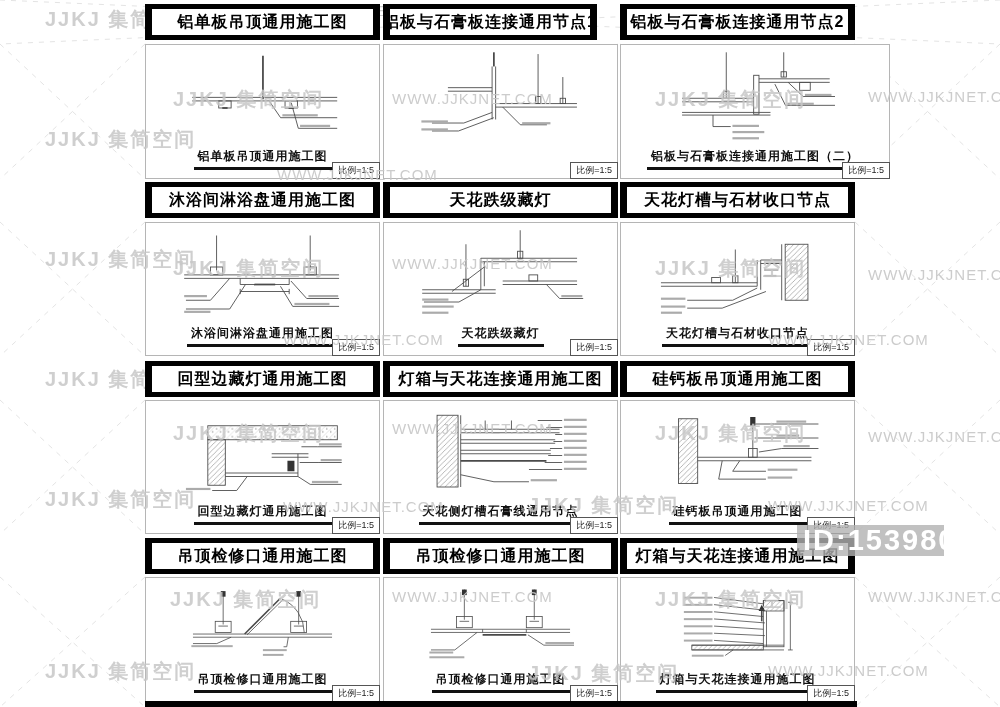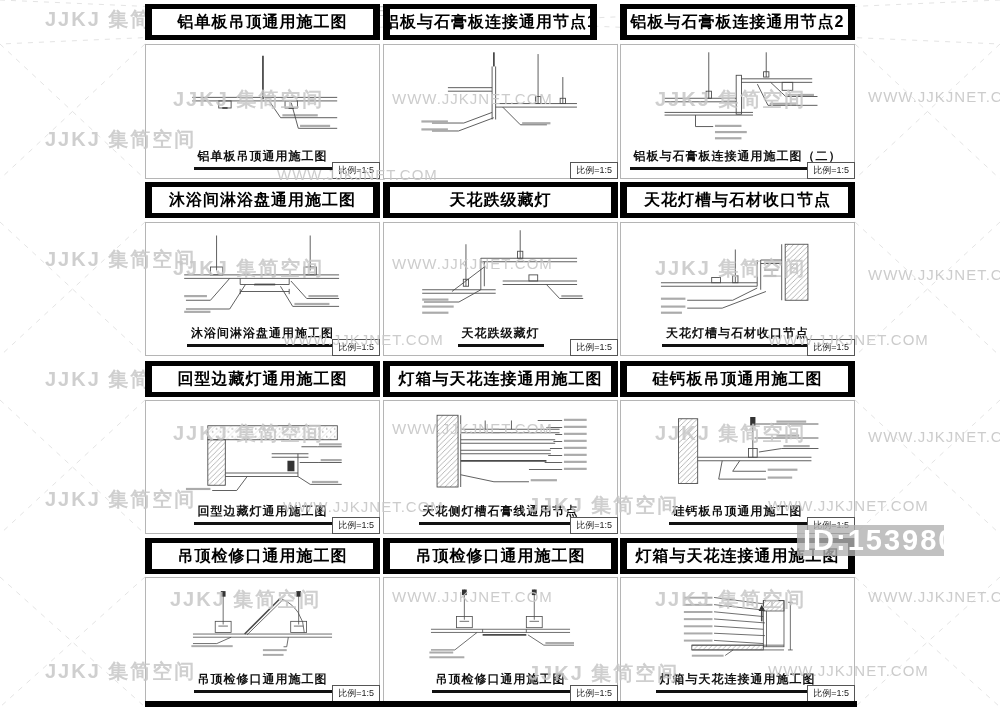--- a/index.html
+++ b/index.html
@@ -145,21 +145,21 @@
       <polyline points="108,74 76,86 40,86"></polyline>
         <rect x="28" y="83" width="30" height="2.5" class="lbl"></rect>
       <polyline points="110,80 70,95 40,95"></polyline>
         <rect x="28" y="92" width="30" height="2.5" class="lbl"></rect>
       <polyline points="120,68 140,88 170,88"></polyline>
         <rect x="142" y="85" width="32" height="2.5" class="lbl"></rect>
     </svg>
     <div class="scalebox">比例=1:5</div>
   </div>
 
-  <div class="panel" style="left:620px;top:44px;width:235px;height:135px">
+  <div class="panel" style="left:620px;top:44px;width:270px;height:135px">
     <svg class="cad drawing" viewBox="0 0 235 112">
       <line x1="85" y1="6" x2="85" y2="58"></line>
         <rect x="82" y="50" width="6" height="8"></rect>
       <line x1="150" y1="6" x2="150" y2="34"></line>
         <rect x="147" y="28" width="6" height="6"></rect>
       <line x1="35" y1="58" x2="116" y2="58"></line>
         <line x1="35" y1="62" x2="116" y2="62"></line>
       <rect x="116" y="32" width="6" height="44"></rect>
       <line x1="122" y1="36" x2="202" y2="36"></line>
         <line x1="122" y1="40" x2="202" y2="40"></line>

